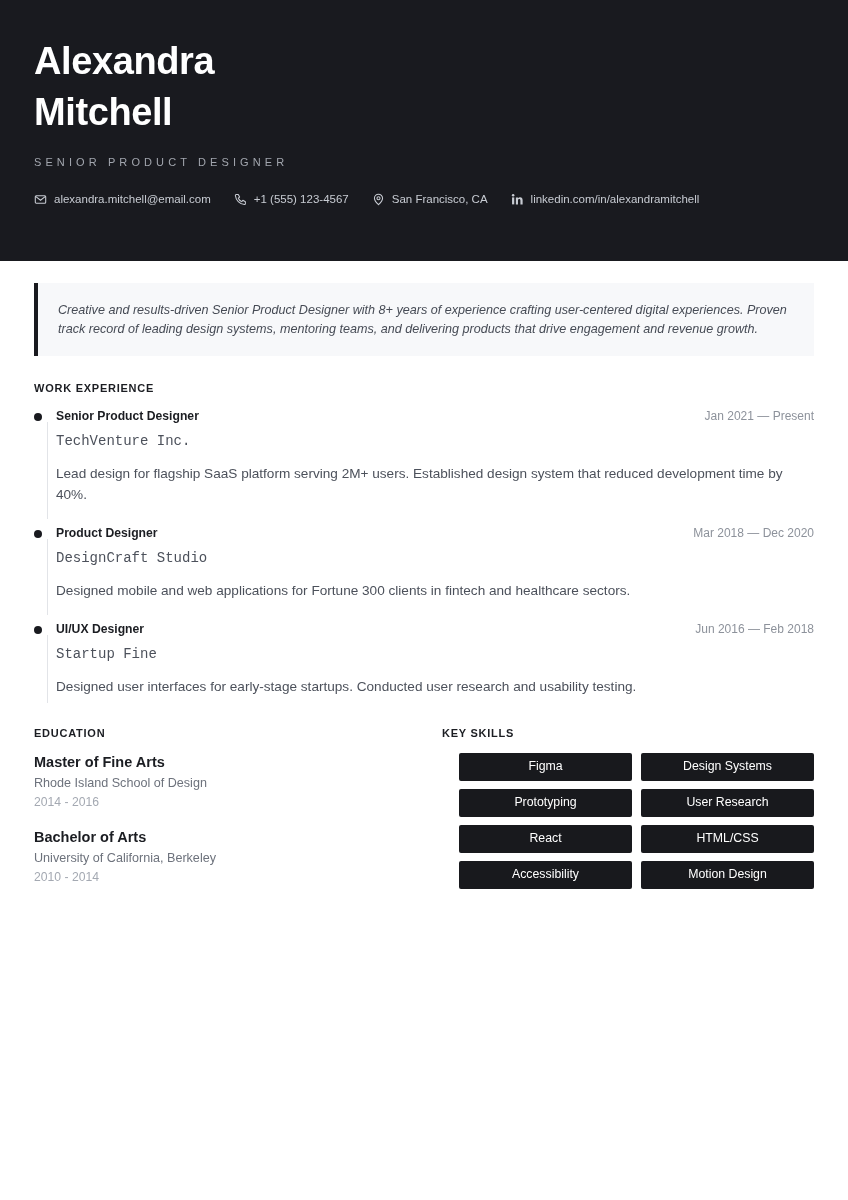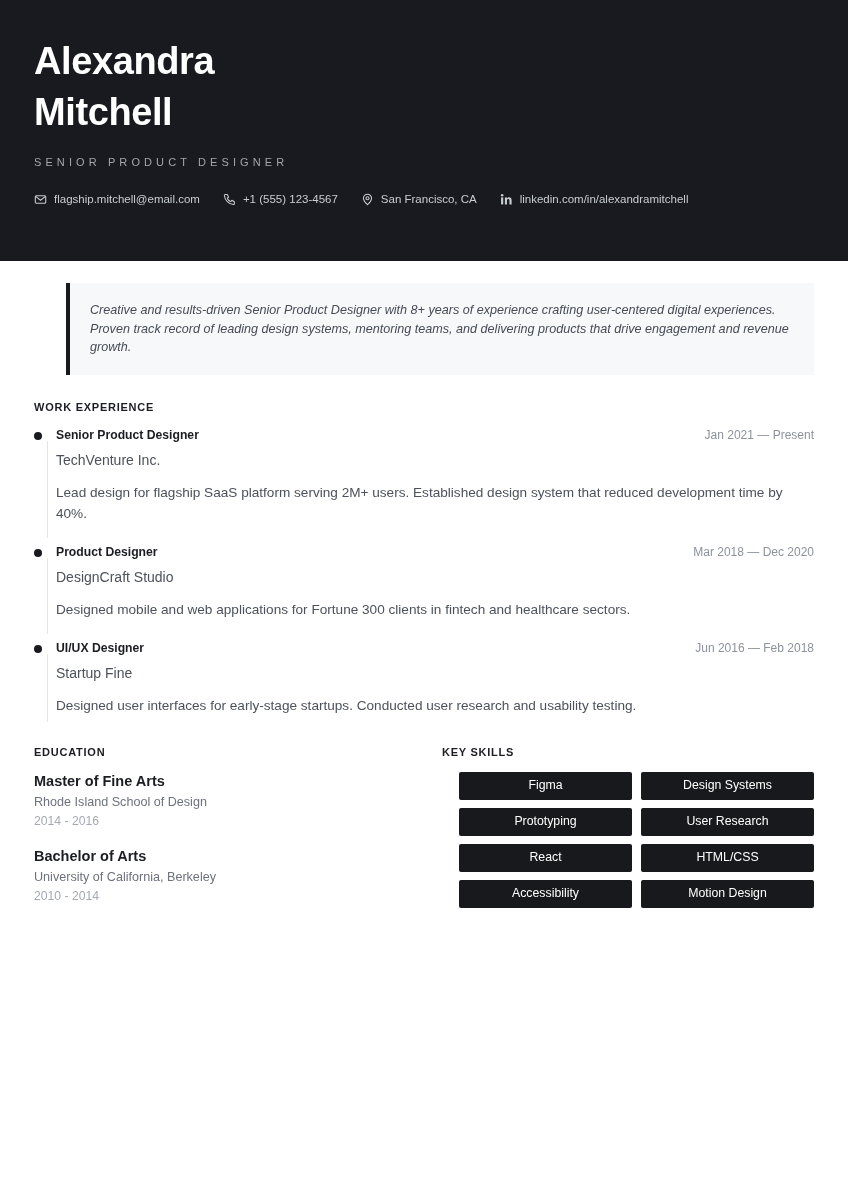--- a/index.html
+++ b/index.html
@@ -76,21 +76,20 @@
   
   .content {
     padding: 22px 34px 0 34px;
   }
 
   
   .summary {
     display: flex;
     background: #f7f8fa;
     margin-bottom: 26px;
-    margin-left: 32px;
   }
   .summary-bar {
     width: 4px;
     background: #191a1f;
     flex: none;
   }
   .summary-text {
     padding: 18px 22px 18px 20px;
     font-size: 12.6px;
     font-style: italic;
@@ -153,20 +152,21 @@
     font-size: 12px;
     color: #8d929b;
     white-space: nowrap;
     line-height: 16px;
   }
   .exp-company {
     margin-top: 8px;
     font-size: 14px;
     color: #4c515b;
     line-height: 19px;
+    font-family: Liberation Mono, monospace;
   }
   .exp-desc {
     margin-top: 12px;
     font-size: 13.6px;
     color: #4c515b;
     line-height: 21px;
     max-width: 740px;
   }
 
   
@@ -231,21 +231,21 @@
 
     <div class="contact-row">
 
       <div class="contact-item">
         <span class="ico">
           <svg width="13" height="13" viewBox="0 0 16 16" fill="none" stroke="#c8ccd3" stroke-width="1.3">
             <rect x="1.6" y="3.4" width="12.8" height="9.2" rx="1.2"></rect>
             <path d="M1.9 4.2 L8 8.9 L14.1 4.2"></path>
           </svg>
         </span>
-        <span>flagship.mitchell@email.com</span>
+        <span>alexandra.mitchell@email.com</span>
       </div>
 
       <div class="contact-item">
         <span class="ico">
           <svg width="13" height="13" viewBox="0 0 16 16" fill="none" stroke="#c8ccd3" stroke-width="1.3" stroke-linejoin="round">
             <path d="M5.2 1.9 L6.9 5 L5.3 6.4 C6 8.2 7.6 9.8 9.5 10.6 L10.9 9 L14 10.7 L14 13.3 C14 13.9 13.5 14.3 12.9 14.2 C6.9 13.6 2.3 9 1.7 3 C1.6 2.4 2.1 1.9 2.7 1.9 Z"></path>
           </svg>
         </span>
         <span>+1 (555) 123-4567</span>
       </div>

